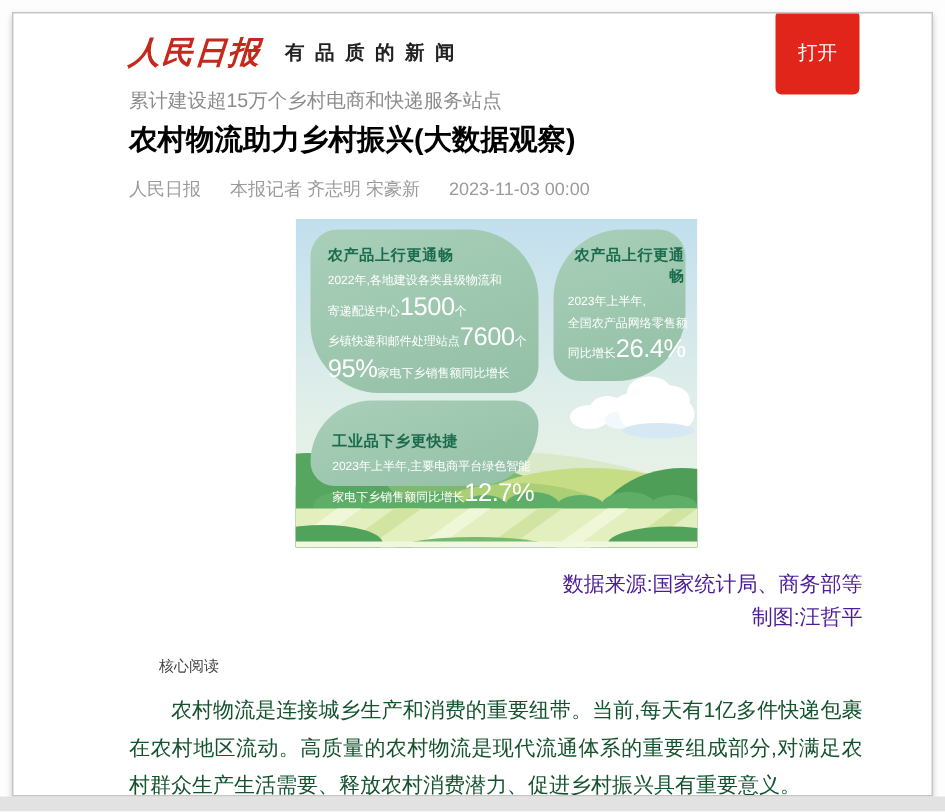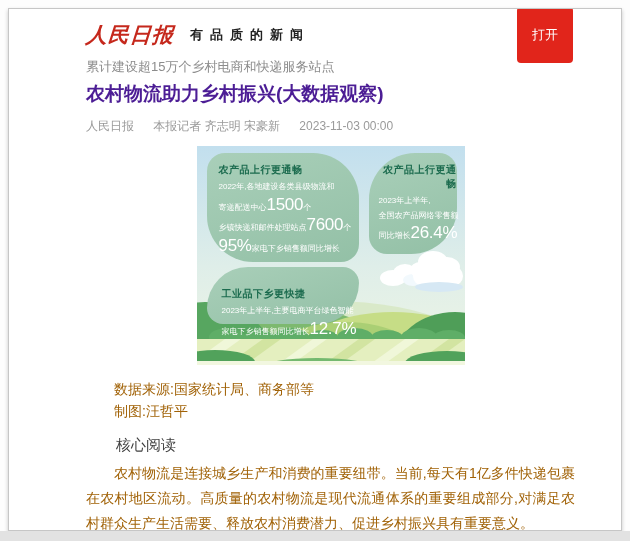--- a/index.html
+++ b/index.html
@@ -36,45 +36,45 @@
     margin-left:16px; font-size:13px; letter-spacing:7px;
     color:#222; font-weight:600;
   }
   .open-btn {
     background:#e1251b; color:#fff; border:none; border-radius:4px;
     font-size:13px; padding:19px 15px; cursor:pointer;
     font-family:inherit; margin-right:2px;
   }
 
   .kicker { margin-top:9px; font-size:13px; line-height:18px; color:#8c8c8c; }
-  .title  { margin-top:5px; font-size:19px; line-height:26px; font-weight:700; color:#4c1d95; }
+  .title  { margin-top:5px; font-size:19px; line-height:26px; font-weight:700; color:#000000; }
   .byline { margin-top:11px; font-size:12px; line-height:16px; color:#9a9a9a; }
   .byline span { margin-right:16px; }
 
   
   .infographic {
     position:relative; width:268px; height:219px;
     margin:12px auto 0; overflow:hidden;
   }
   .scene { position:absolute; inset:0; width:100%; height:100%; display:block; }
   .igcard {
     position:absolute; z-index:1; color:#fff;
     background:linear-gradient(160deg,#a9cfb9 0%,#93c0a6 100%);
   }
   .igcard1 { left:10px;  top:7px;   width:152px; height:109px; border-radius:18px 46px 18px 46px; padding:10px 0 0 12px; }
   .igcard2 { left:172px; top:7px;   width:88px;  height:101px; border-radius:46px 18px 46px 18px; padding:10px 0 0 10px;text-align:right; }
   .igcard3 { left:10px;  top:121px; width:152px; height:57px;  border-radius:46px 18px 46px 18px; padding:20px 0 0 15px; }
   .igtitle { font-size:10px; font-weight:700; color:#1b6b4e; margin-bottom:4px; letter-spacing:.5px; }
   .igline  { display:flex; align-items:baseline; white-space:nowrap; margin-top:3px; font-size:8px; line-height:1.45; }
   .igline .big { font-size:17px; line-height:1; letter-spacing:-.3px; }
 
-  .meta-line    { margin-top:13px; font-size:14px; line-height:22px; color:#a16207; text-indent:2em; }
+  .meta-line    { margin-top:13px; font-size:14px; line-height:22px; color:#4c1d95; text-indent:2em;text-align:right; }
   .meta-line + .meta-line { margin-top:0; }
-  .core-heading { margin-top:12px; font-size:15px; line-height:22px; color:#3f3f3f; text-indent:2em; }
-  .body-para    { margin-top:5px;  font-size:14px; line-height:25px; color:#a16207; text-indent:2em; text-align:justify; }
+  .core-heading { margin-top:12px; font-size:10px; line-height:22px; color:#3f3f3f; text-indent:2em; }
+  .body-para    { margin-top:5px;  font-size:14px; line-height:25px; color:#14532d; text-indent:2em; text-align:justify; }
 </style>
 </head>
 <body>
 
 <div class="card">
   <div class="content">
 
     <div class="header-row">
       <div class="brand">
         <span class="logo">人民日报</span>

